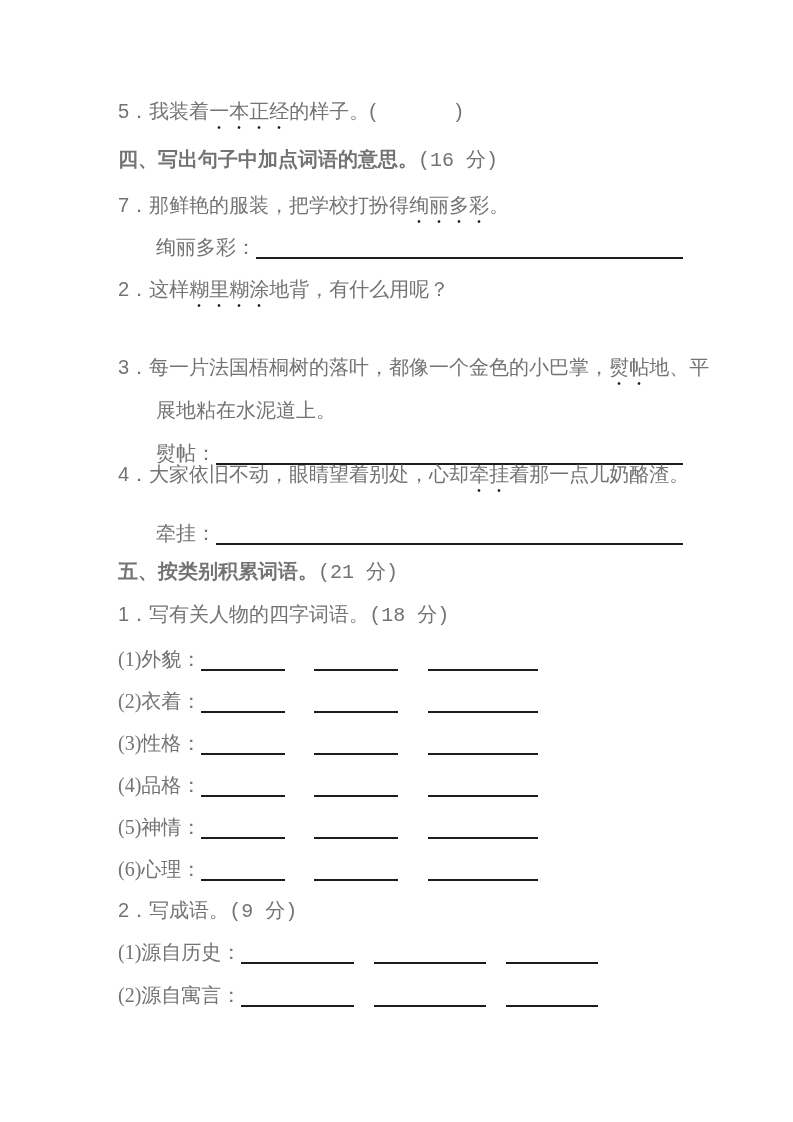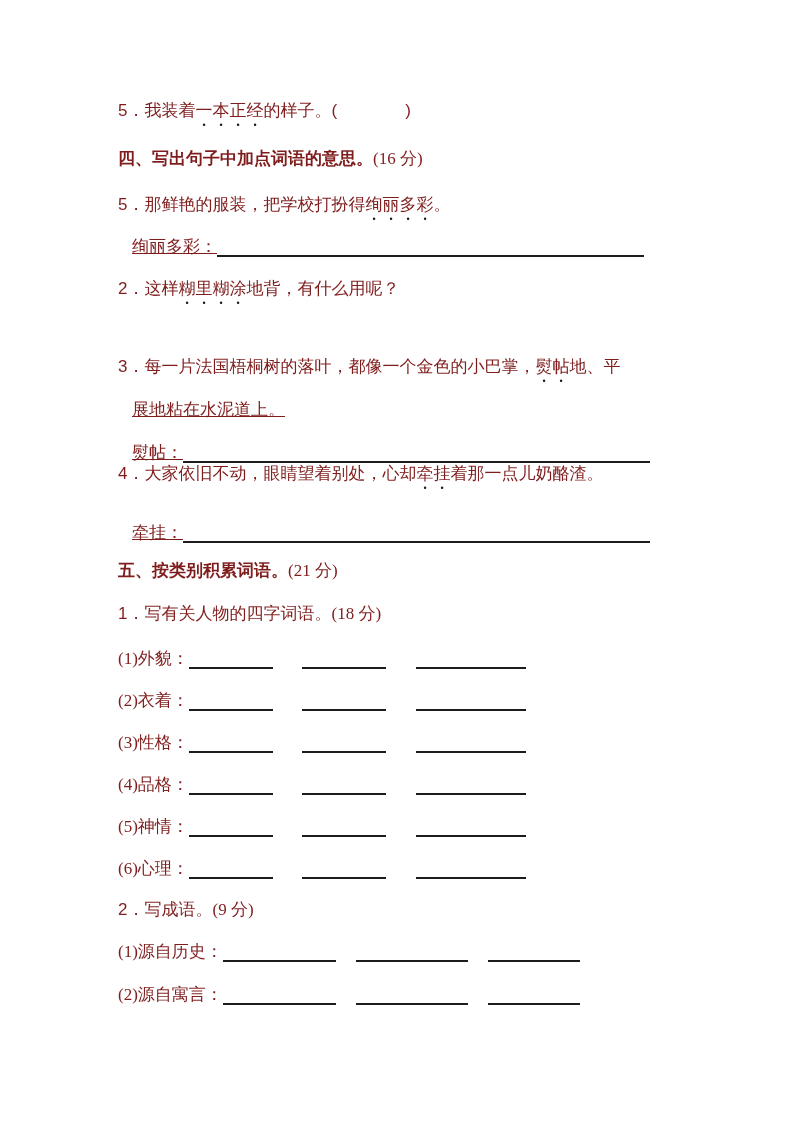--- a/index.html
+++ b/index.html
@@ -5,35 +5,35 @@
   html, body {
     margin: 0;
     padding: 0;
     background: #ffffff;
   }
   .page {
     position: relative;
     width: 793px;
     height: 1122px;
     background: #ffffff;
-    color: #7f1d1d;
+    color: #737373;
     font-family: "Liberation Sans", sans-serif;
-    font-size: 17px;
+    font-size: 20px;
     line-height: 28px;
     overflow: hidden;
   }
   .line {
     position: absolute;
     white-space: nowrap;
   }
   .main   { left: 118px; }
-  .indent { left: 132px; text-decoration: underline; }
+  .indent { left: 156px; }
   .heading { font-weight: bold; }
   .score {
-    font-family: Liberation Serif, serif;
+    font-family: Liberation Mono, monospace;
     font-weight: normal;
   }
   .rownum {
     font-family: "Liberation Serif", serif;
   }
   .em-dots {
     -webkit-text-emphasis: filled dot #1c1c1c;
     -webkit-text-emphasis-position: under;
     text-emphasis: filled dot #1c1c1c;
     text-emphasis-position: under right;
@@ -60,21 +60,21 @@
 
   <div class="line main" style="top:97px">
     <span>5．我装着</span><span class="em-dots">一本正经</span><span>的样子。(　　　　)</span>
   </div>
 
   <div class="line main heading" style="top:145px">
     <span>四、写出句子中加点词语的意思。</span><span class="score">(16 分)</span>
   </div>
 
   <div class="line main" style="top:191px">
-    <span>5．那鲜艳的服装，把学校打扮得</span><span class="em-dots">绚丽多彩</span><span>。</span>
+    <span>7．那鲜艳的服装，把学校打扮得</span><span class="em-dots">绚丽多彩</span><span>。</span>
   </div>
   <div class="line indent" style="top:233px">
     <span>绚丽多彩：</span><span class="blank long-a"></span>
   </div>
 
   <div class="line main" style="top:275px">
     <span>2．这样</span><span class="em-dots">糊里糊涂</span><span>地背，有什么用呢？</span>
   </div>
 
   <div class="line main" style="top:353px">

